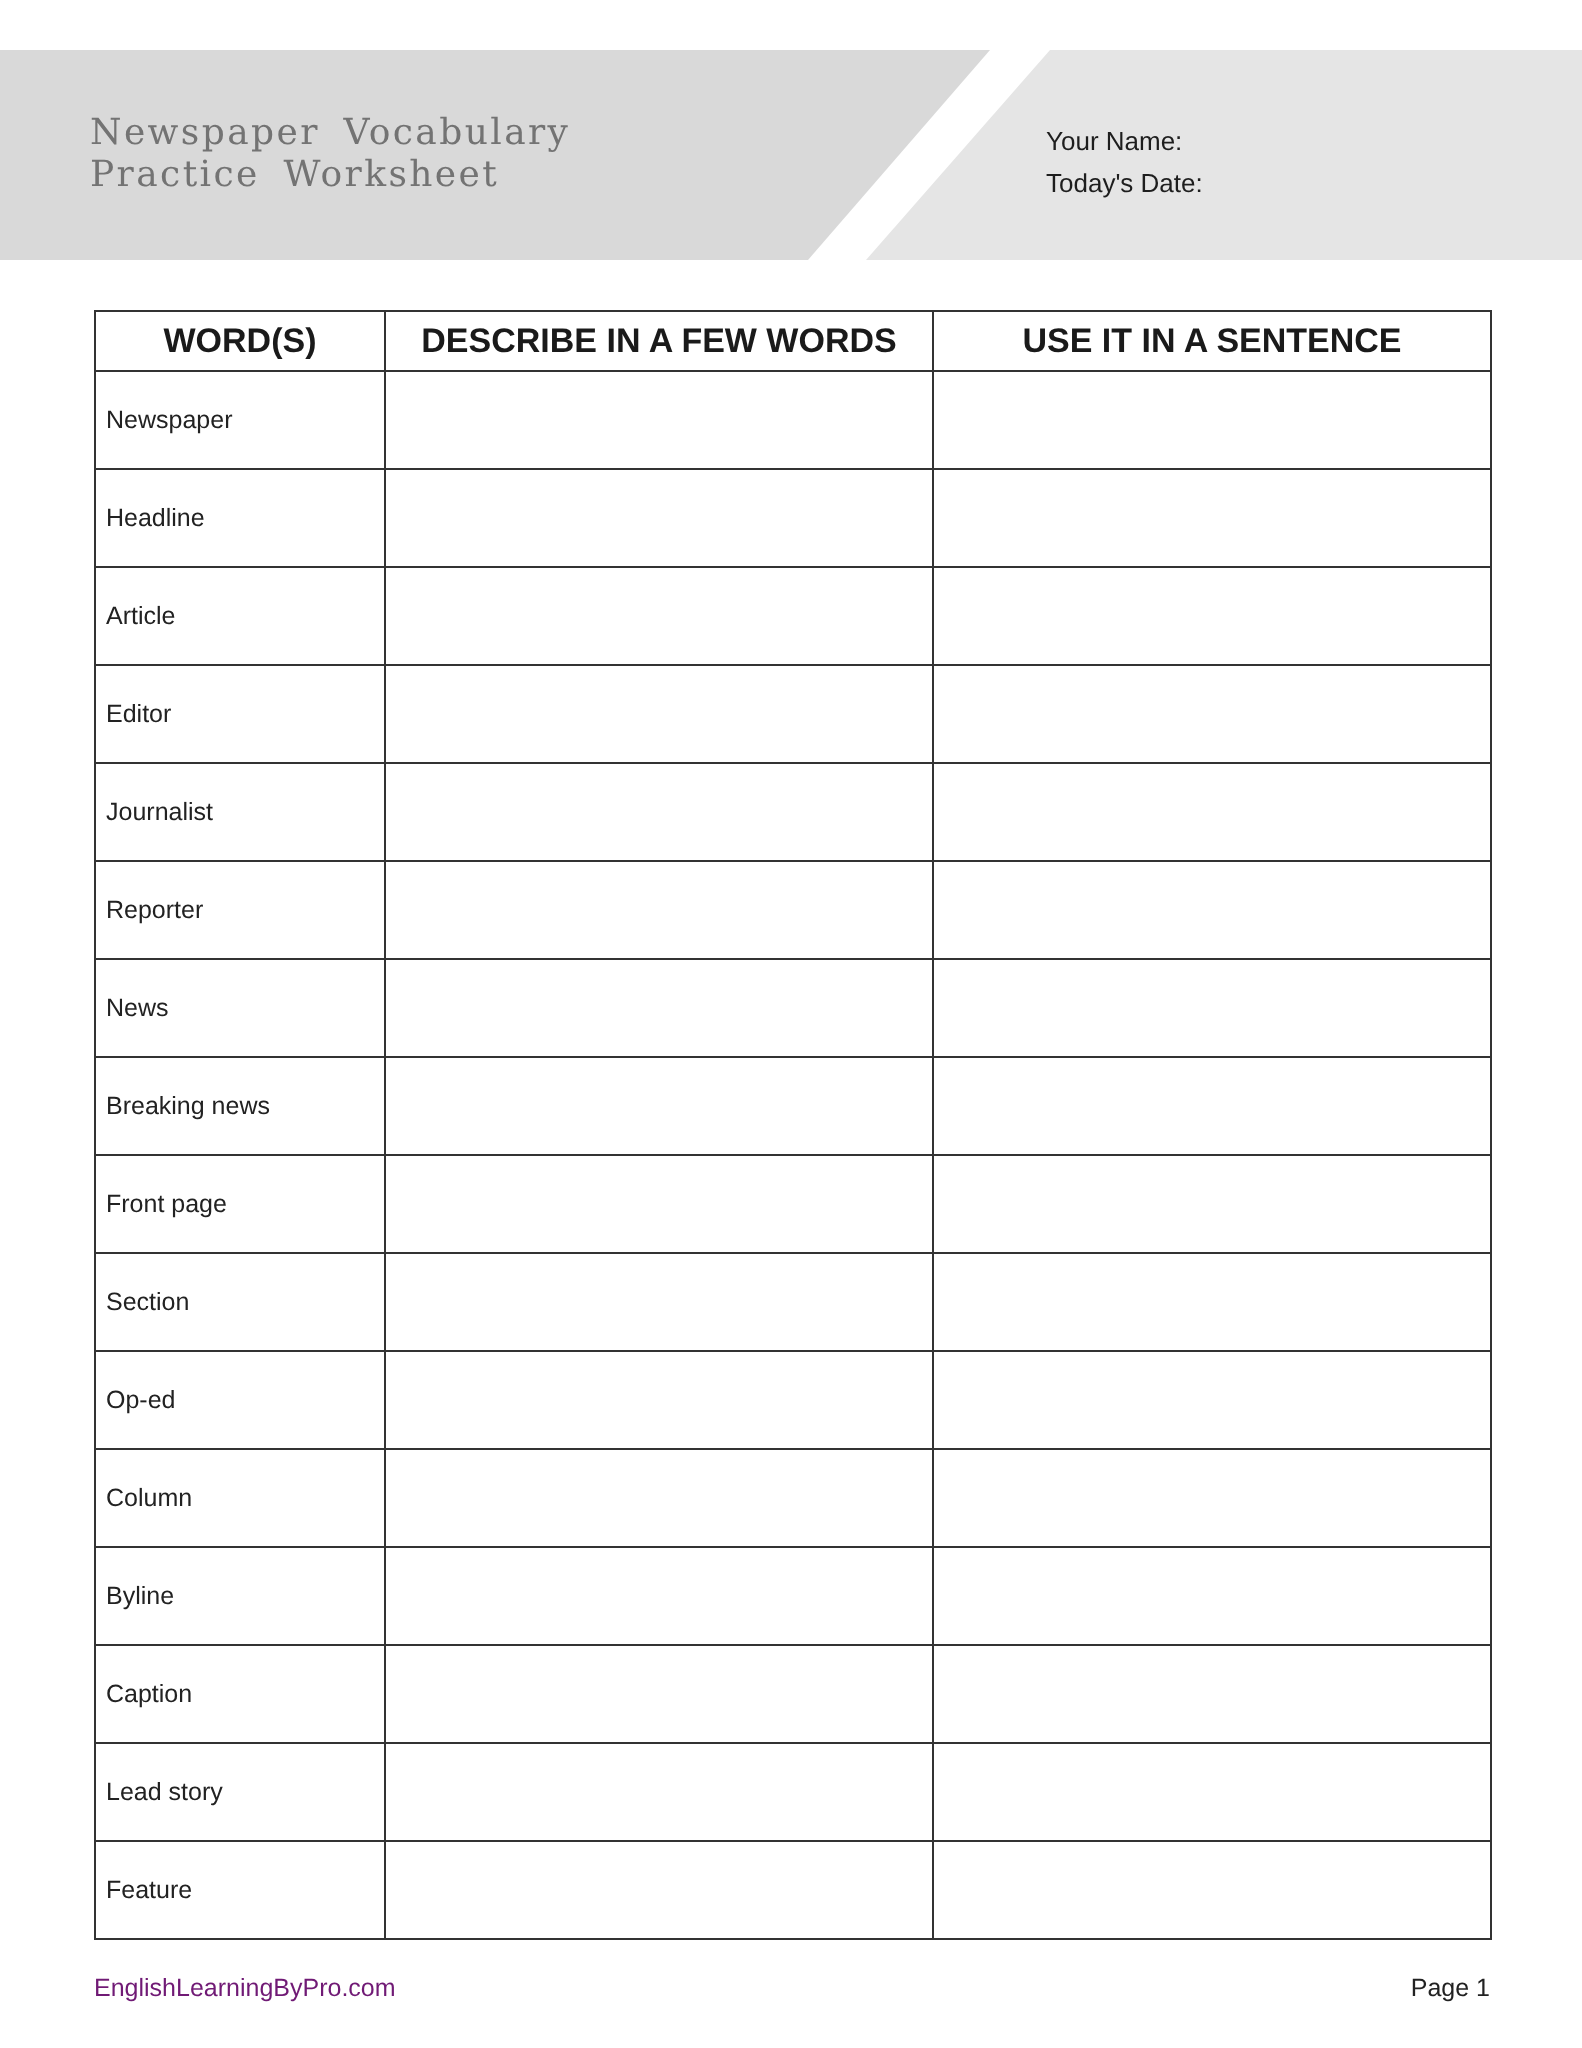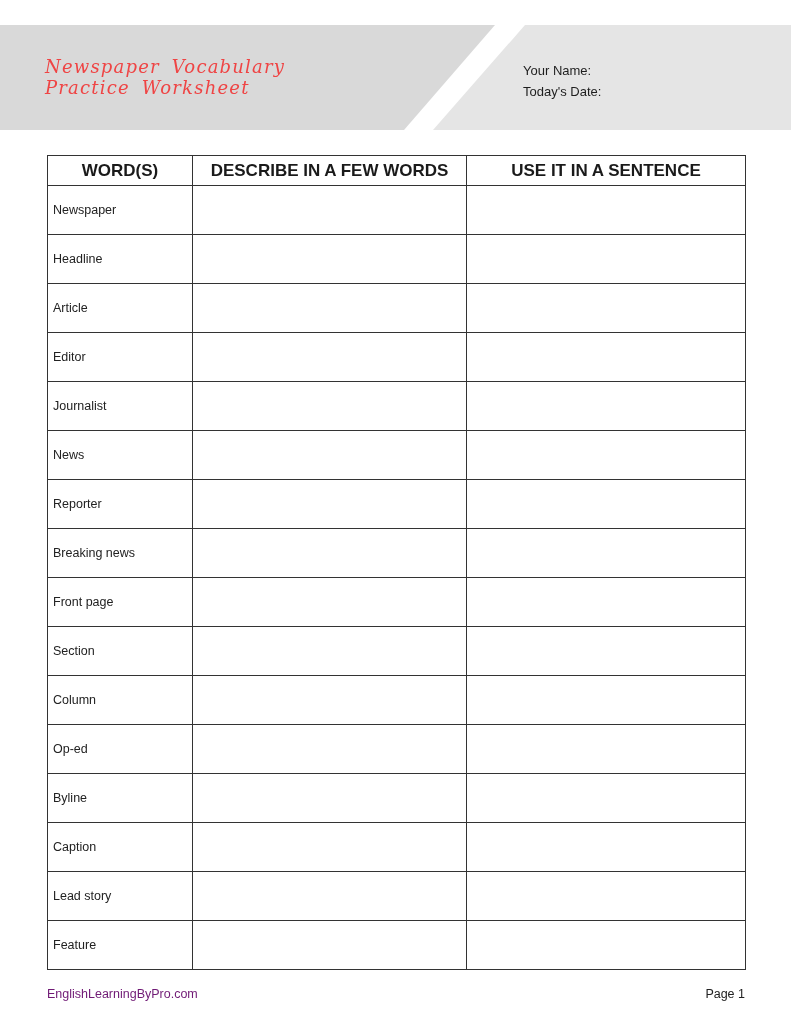--- a/index.html
+++ b/index.html
@@ -25,25 +25,24 @@
     .header-band svg {
       position: absolute;
       left: 0;
       top: 0;
     }
     .title {
       position: absolute;
       left: 45px;
       top: 56px;
       font-family: "DejaVu Serif", serif;
-      font-style: italic;
       font-size: 18px;
       line-height: 21px;
       letter-spacing: 1.2px;
-      color: #ef4444;
+      color: #737373;
       word-spacing: 5px;
     }
     .meta {
       position: absolute;
       left: 523px;
       top: 60px;
       font-size: 13px;
       line-height: 21px;
       color: #1e1e1e;
     }
@@ -148,51 +147,51 @@
         <td class="word">Editor</td>
         <td></td>
         <td></td>
       </tr>
       <tr>
         <td class="word">Journalist</td>
         <td></td>
         <td></td>
       </tr>
       <tr>
+        <td class="word">Reporter</td>
+        <td></td>
+        <td></td>
+      </tr>
+      <tr>
         <td class="word">News</td>
         <td></td>
         <td></td>
       </tr>
       <tr>
-        <td class="word">Reporter</td>
-        <td></td>
-        <td></td>
-      </tr>
-      <tr>
         <td class="word">Breaking news</td>
         <td></td>
         <td></td>
       </tr>
       <tr>
         <td class="word">Front page</td>
         <td></td>
         <td></td>
       </tr>
       <tr>
         <td class="word">Section</td>
         <td></td>
         <td></td>
       </tr>
       <tr>
+        <td class="word">Op-ed</td>
+        <td></td>
+        <td></td>
+      </tr>
+      <tr>
         <td class="word">Column</td>
-        <td></td>
-        <td></td>
-      </tr>
-      <tr>
-        <td class="word">Op-ed</td>
         <td></td>
         <td></td>
       </tr>
       <tr>
         <td class="word">Byline</td>
         <td></td>
         <td></td>
       </tr>
       <tr>
         <td class="word">Caption</td>

